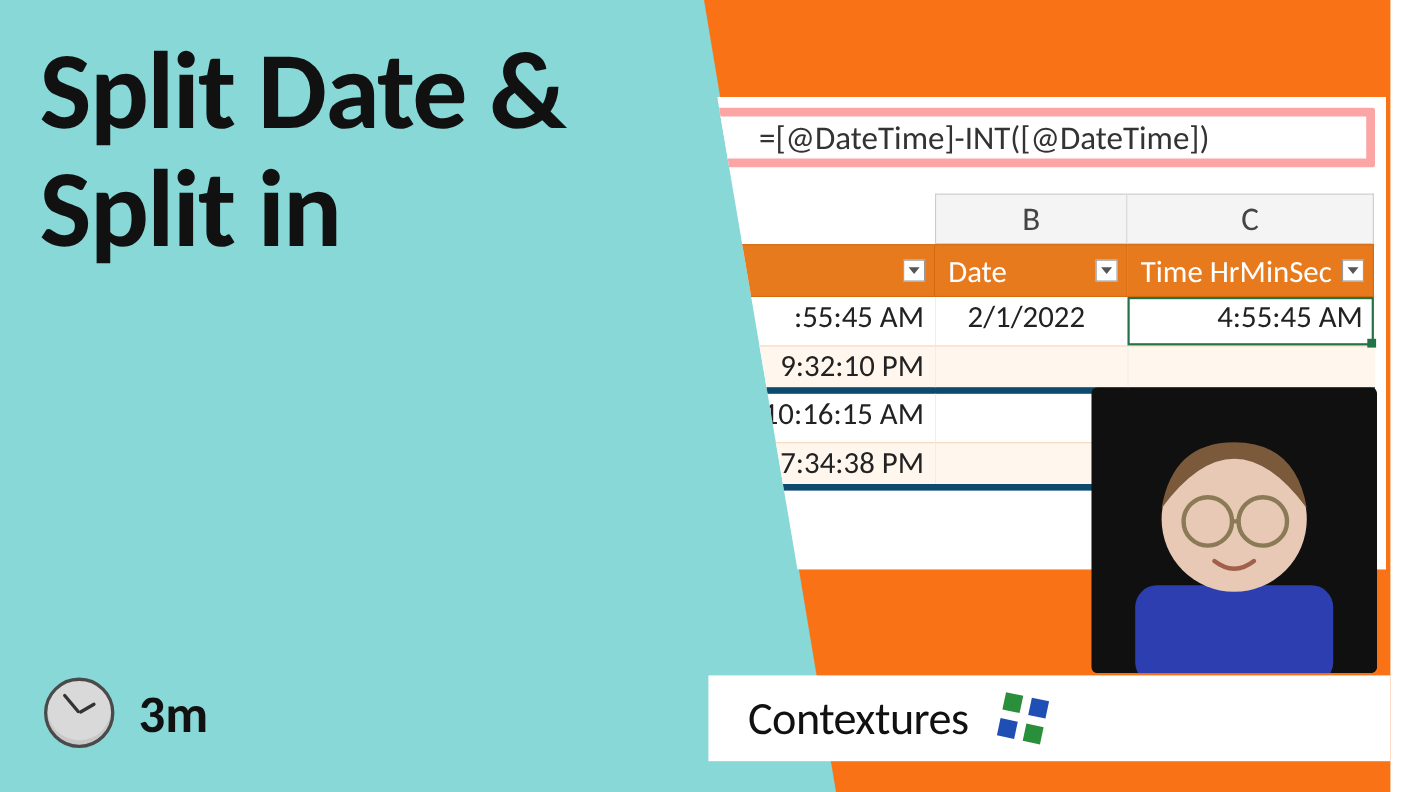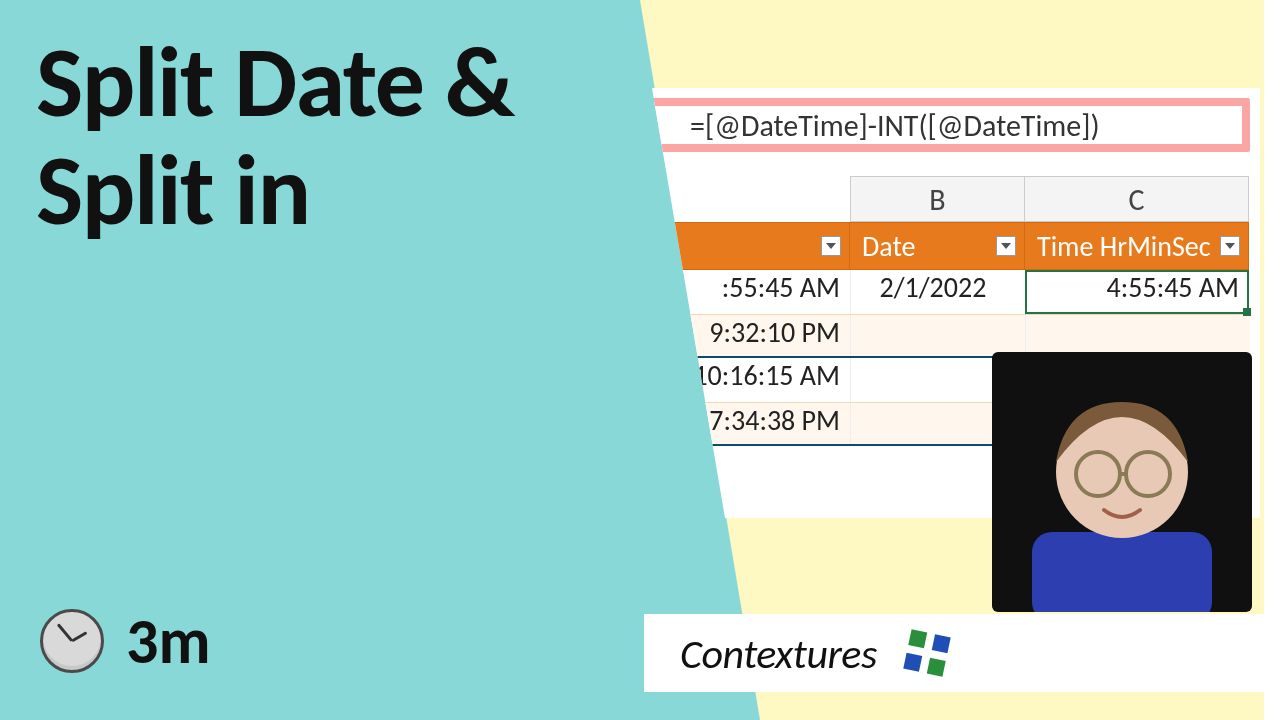--- a/index.html
+++ b/index.html
@@ -1,31 +1,31 @@
 <!DOCTYPE html>
 <html><head>
 <meta charset="utf-8">
 <style>
   * { margin:0; padding:0; box-sizing:border-box; }
   html,body { width:1280px; height:720px; overflow:hidden; font-family:"Segoe UI",Calibri,Arial,sans-serif; }
-  .stage { position:relative; width:1264px; height:720px; background:#fef9c3; }
+  .stage { position:relative; width:1264px; height:720px; background:#f97316; }
   
   .teal { position:absolute; left:0; top:0; width:760px; height:720px; background:#88d8d8;
           -webkit-clip-path: polygon(0 0, 640px 0, 760px 720px, 0 720px);
                   clip-path: polygon(0 0, 640px 0, 760px 720px, 0 720px); }
   .title { position:absolute; left:36px; top:28px; color:#111; font-weight:600;
            font-size:100px; line-height:1.08; letter-spacing:-1.5px; }
   .duration { position:absolute; left:40px; bottom:40px; display:flex; align-items:center; gap:22px; }
   .clock { width:64px; height:64px; border-radius:50%; background:#d9d9d9; border:3px solid #4a4a4a;
            position:relative; box-shadow:inset 0 -4px 0 rgba(0,0,0,.08); }
   .clock::before { content:""; position:absolute; left:50%; top:50%; width:3px; height:22px; background:#333;
                    transform-origin:bottom center; transform:translate(-50%,-100%) rotate(-40deg); border-radius:2px; }
   .clock::after { content:""; position:absolute; left:50%; top:50%; width:3px; height:17px; background:#333;
                   transform-origin:bottom center; transform:translate(-50%,-100%) rotate(60deg); border-radius:2px; }
-  .duration span { color:#111; font-weight:600; font-size:64px; }
+  .duration span { color:#111; font-weight:600; font-size:48px; }
 
   
   .excel { position:absolute; left:560px; top:88px; width:700px; height:430px; background:#fff; z-index:2;
            -webkit-clip-path: polygon(92px 0, 700px 0, 700px 430px, 165px 430px);
                    clip-path: polygon(92px 0, 700px 0, 700px 430px, 165px 430px);
            font-family:Calibri,"Segoe UI",Arial,sans-serif; color:#222; }
   .formula { position:absolute; left:80px; top:10px; width:610px; height:54px; border:8px solid #fca5a5;
              background:#fff; display:flex; align-items:center; padding-left:42px; font-size:30px;
              border-radius:2px; color:#333; white-space:nowrap; overflow:hidden; }
   .colhead { position:absolute; top:88px; height:46px; display:flex; align-items:center; justify-content:center;
@@ -41,27 +41,27 @@
   .drop { width:20px; height:20px; background:#fff; border:1px solid #999; display:flex; align-items:center; justify-content:center; }
   .drop::after { content:""; border-left:5px solid transparent; border-right:5px solid transparent; border-top:6px solid #555; }
   .trow { position:absolute; left:90px; height:44px; width:600px; display:flex; font-size:28px; }
   .trow .a { width:200px; text-align:right; padding-right:10px; }
   .trow .b { width:175px; text-align:center; padding-right:10px; border-left:1px solid #eee; }
   .trow .c { width:224px; text-align:right; padding-right:10px; border-left:1px solid #eee; }
   .r1 { top:182px; }
   .r2 { top:226px; }
   .r3 { top:270px; }
   .r4 { top:314px; }
-  .trow.alt { background:#fff7ee; border-top:1px solid #f5d6b7; border-bottom:2px solid #0c4a6e; }
+  .trow.alt { background:#fff7ee; border-top:1px solid #f5d6b7; border-bottom:6px solid #0c4a6e; }
   .selcell { position:absolute; border:2px solid #227447; }
   .selcell::after { content:""; position:absolute; right:-4px; bottom:-4px; width:8px; height:8px; background:#227447; }
 
   
   .brandbar { position:absolute; right:0; bottom:28px; width:620px; height:78px; background:#fff;
-              display:flex; align-items:center; padding-left:36px; gap:22px; z-index:3;font-style:italic; }
+              display:flex; align-items:center; padding-left:36px; gap:22px; z-index:3; }
   .brandbar .txt { font-size:42px; color:#111; font-weight:500; letter-spacing:-.5px; }
   .logo { width:56px; height:56px; position:relative; }
   .logo svg { width:56px; height:56px; }
 
   
   .avatar { position:absolute; right:12px; bottom:108px; width:260px; height:260px; z-index:4;
             border-radius:6px; overflow:hidden; }
   .avatar svg { width:100%; height:100%; display:block; }
 </style>
 </head>

